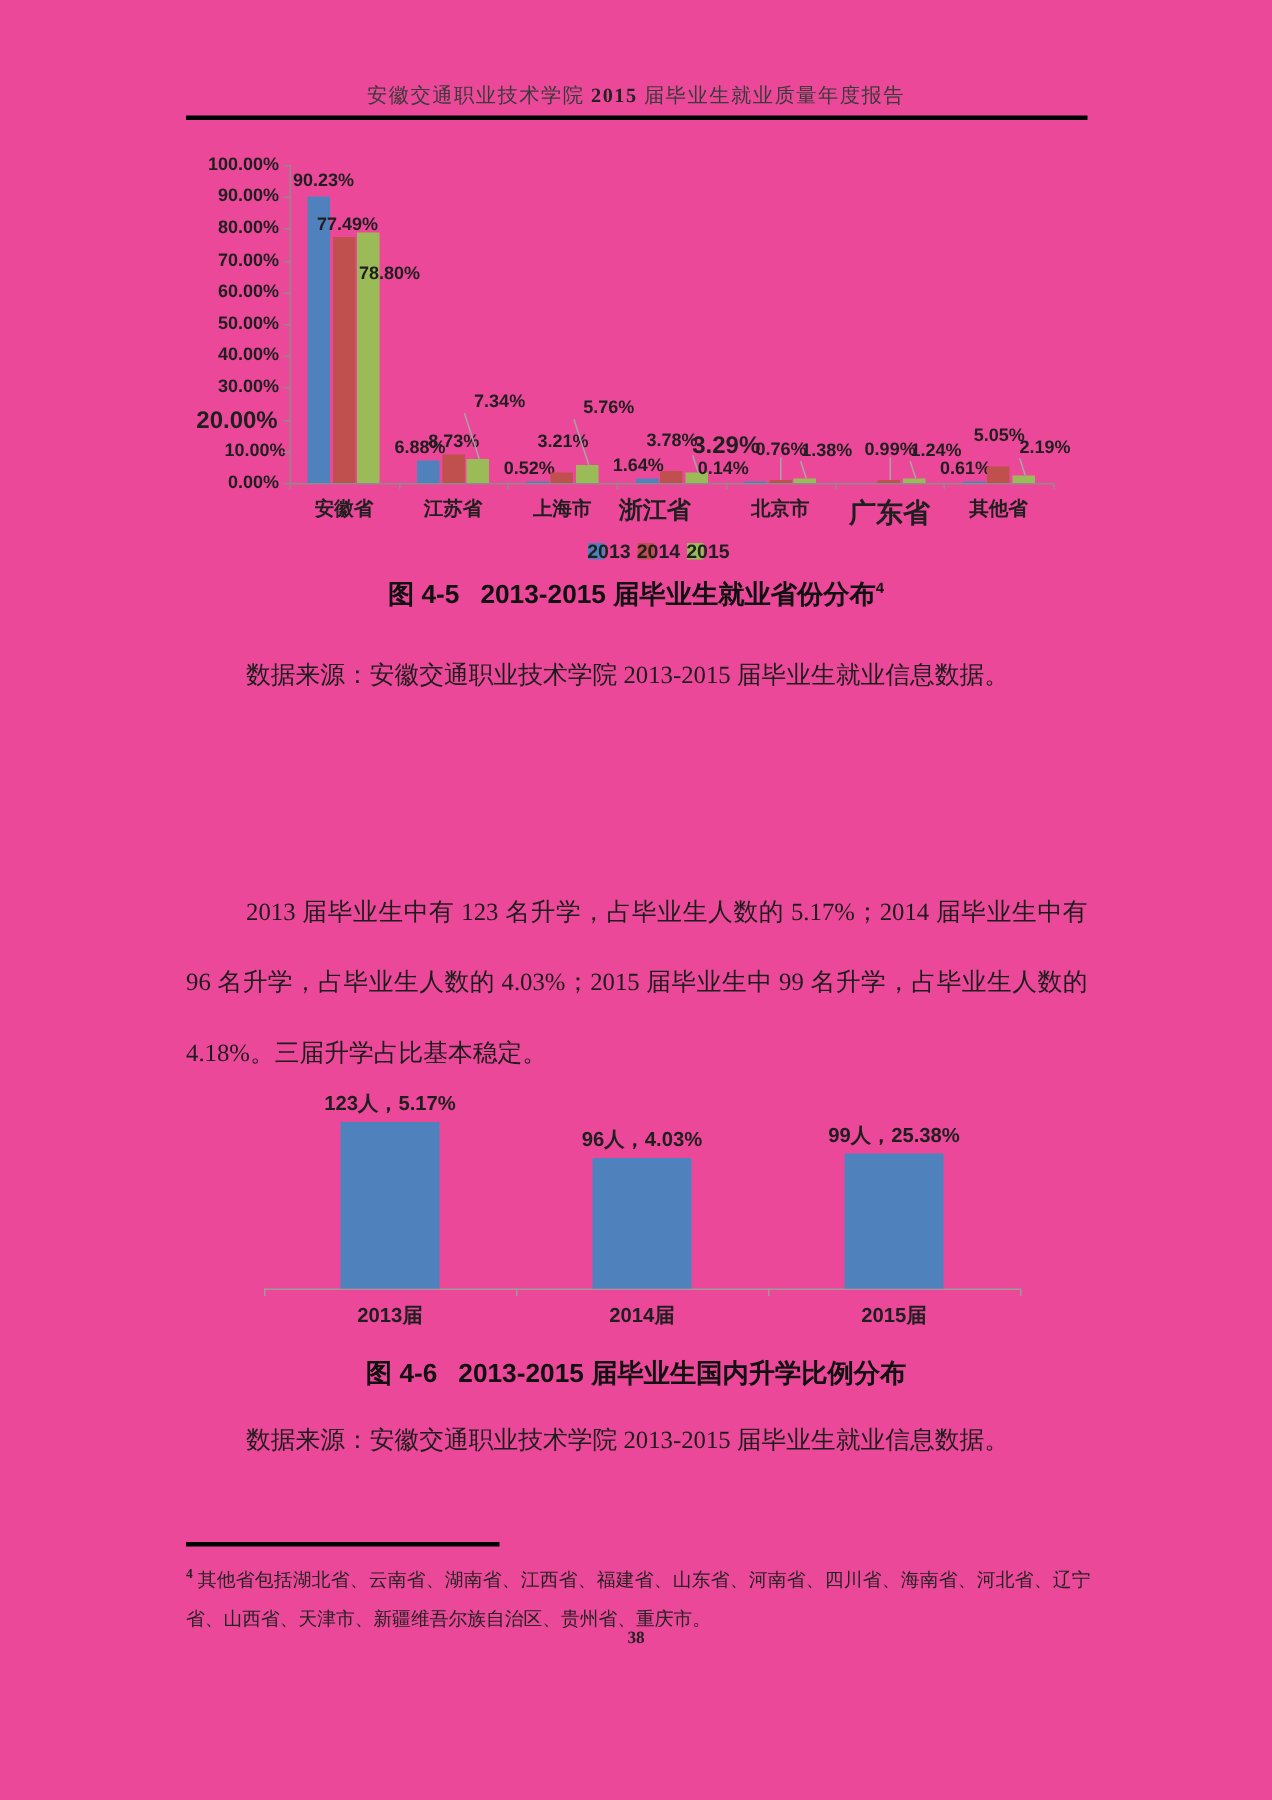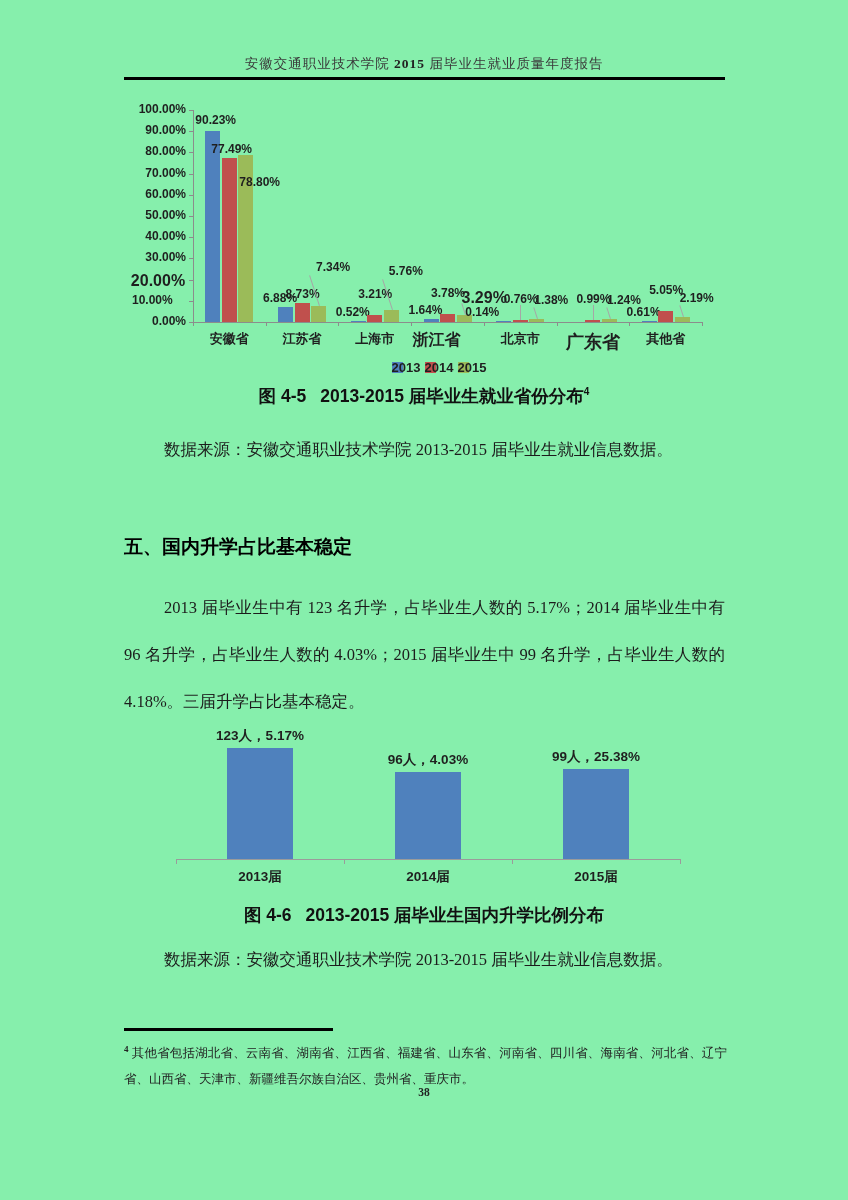--- a/index.html
+++ b/index.html
@@ -1,16 +1,16 @@
 <!DOCTYPE html>
 <html><head>
 <meta charset="utf-8">
 <style>
   html,body{margin:0;padding:0;background:#ffffff;}
-  .page{position:relative;width:848px;height:1200px;background:#86efac;overflow:hidden;
+  .page{position:relative;width:848px;height:1200px;background:#ec4899;overflow:hidden;
         font-family:"Liberation Serif","DejaVu Serif",serif;color:#1c1c1c;}
   .header{position:absolute;top:55px;left:0;width:848px;text-align:center;
           font-size:13.5px;color:#3a3a3a;letter-spacing:1px;}
   .header b{font-weight:bold;color:#222;}
   .header-rule{position:absolute;left:124px;top:77px;width:601px;height:3px;background:#000;}
   .chart{position:absolute;}
   .chart *{position:absolute;box-sizing:border-box;}
   .chart .lbl{font-family:"Liberation Sans","DejaVu Sans",sans-serif;font-weight:bold;
               color:#1f1f1f;white-space:nowrap;}
   .caption{position:absolute;left:0;width:848px;text-align:center;
@@ -58,21 +58,21 @@
       <div class="lbl" style="left: 0px; top: 90.8px; width: 56px; text-align: right; font-size: 12px;">60.00%</div>
       <div style="left: 59px; top: 98.8px; width: 4px; height: 1px; background: rgb(140, 140, 140);"></div>
       <div class="lbl" style="left: 0px; top: 112px; width: 56px; text-align: right; font-size: 12px;">50.00%</div>
       <div style="left: 59px; top: 120px; width: 4px; height: 1px; background: rgb(140, 140, 140);"></div>
       <div class="lbl" style="left: 0px; top: 133.2px; width: 56px; text-align: right; font-size: 12px;">40.00%</div>
       <div style="left: 59px; top: 141.2px; width: 4px; height: 1px; background: rgb(140, 140, 140);"></div>
       <div class="lbl" style="left: 0px; top: 154.4px; width: 56px; text-align: right; font-size: 12px;">30.00%</div>
       <div style="left: 59px; top: 162.4px; width: 4px; height: 1px; background: rgb(140, 140, 140);"></div>
       <div class="lbl" style="left: 0px; top: 175.6px; width: 56px; text-align: center; font-size: 16px;">20.00%</div>
       <div style="left: 59px; top: 183.6px; width: 4px; height: 1px; background: rgb(140, 140, 140);"></div>
-      <div class="lbl" style="left: 2px; top: 196.8px; width: 56px; text-align: left; font-size: 12px;">10.00%</div>
+      <div class="lbl" style="left: 12px; top: 196.8px; width: 56px; text-align: center; font-size: 12px;">10.00%</div>
       <div style="left: 59px; top: 204.8px; width: 4px; height: 1px; background: rgb(140, 140, 140);"></div>
       <div class="lbl" style="left: 0px; top: 218px; width: 56px; text-align: right; font-size: 12px;">0.00%</div>
       <div style="left: 59px; top: 226px; width: 4px; height: 1px; background: rgb(140, 140, 140);"></div>
       <div style="left: 63px; top: 14px; width: 1px; height: 212px; background: rgb(140, 140, 140);"></div>
       <div style="left: 63px; top: 226px; width: 509px; height: 1px; background: rgb(140, 140, 140);"></div>
       <div style="left: 63px; top: 226px; width: 1px; height: 4px; background: rgb(140, 140, 140);"></div>
       <div style="left: 135.714px; top: 226px; width: 1px; height: 4px; background: rgb(140, 140, 140);"></div>
       <div style="left: 208.429px; top: 226px; width: 1px; height: 4px; background: rgb(140, 140, 140);"></div>
       <div style="left: 281.143px; top: 226px; width: 1px; height: 4px; background: rgb(140, 140, 140);"></div>
       <div style="left: 353.857px; top: 226px; width: 1px; height: 4px; background: rgb(140, 140, 140);"></div>
@@ -149,21 +149,20 @@
         </div>
       </div>
     </div>
 
   <div class="caption" style="top:384px;">
     <span>图 4-5</span><span class="cap-text">2013-2015 届毕业生就业省份分布</span><sup>4</sup>
   </div>
 
   <p class="para" style="top:426px;">数据来源：安徽交通职业技术学院 2013-2015 届毕业生就业信息数据。</p>
 
-  <h2 class="section-heading">五、国内升学占比基本稳定</h2>
 
   <p class="para" style="top:584px;">2013 届毕业生中有 123 名升学，占毕业生人数的 5.17%；2014 届毕业生中有 96 名升学，占毕业生人数的 4.03%；2015 届毕业生中 99 名升学，占毕业生人数的 4.18%。三届升学占比基本稳定。</p>
 
   <div id="chart2" class="chart" style="left:150px;top:726px;width:560px;height:175px;">
       <div style="left: 26px; top: 133px; width: 504px; height: 1px; background: rgb(155, 155, 155);"></div>
       <div style="left: 26px; top: 133px; width: 1px; height: 5px; background: rgb(155, 155, 155);"></div>
       <div style="left: 194px; top: 133px; width: 1px; height: 5px; background: rgb(155, 155, 155);"></div>
       <div style="left: 362px; top: 133px; width: 1px; height: 5px; background: rgb(155, 155, 155);"></div>
       <div style="left: 530px; top: 133px; width: 1px; height: 5px; background: rgb(155, 155, 155);"></div>
       <div style="left: 77px; top: 22px; width: 66px; height: 111px; background: rgb(79, 129, 189);"></div>

